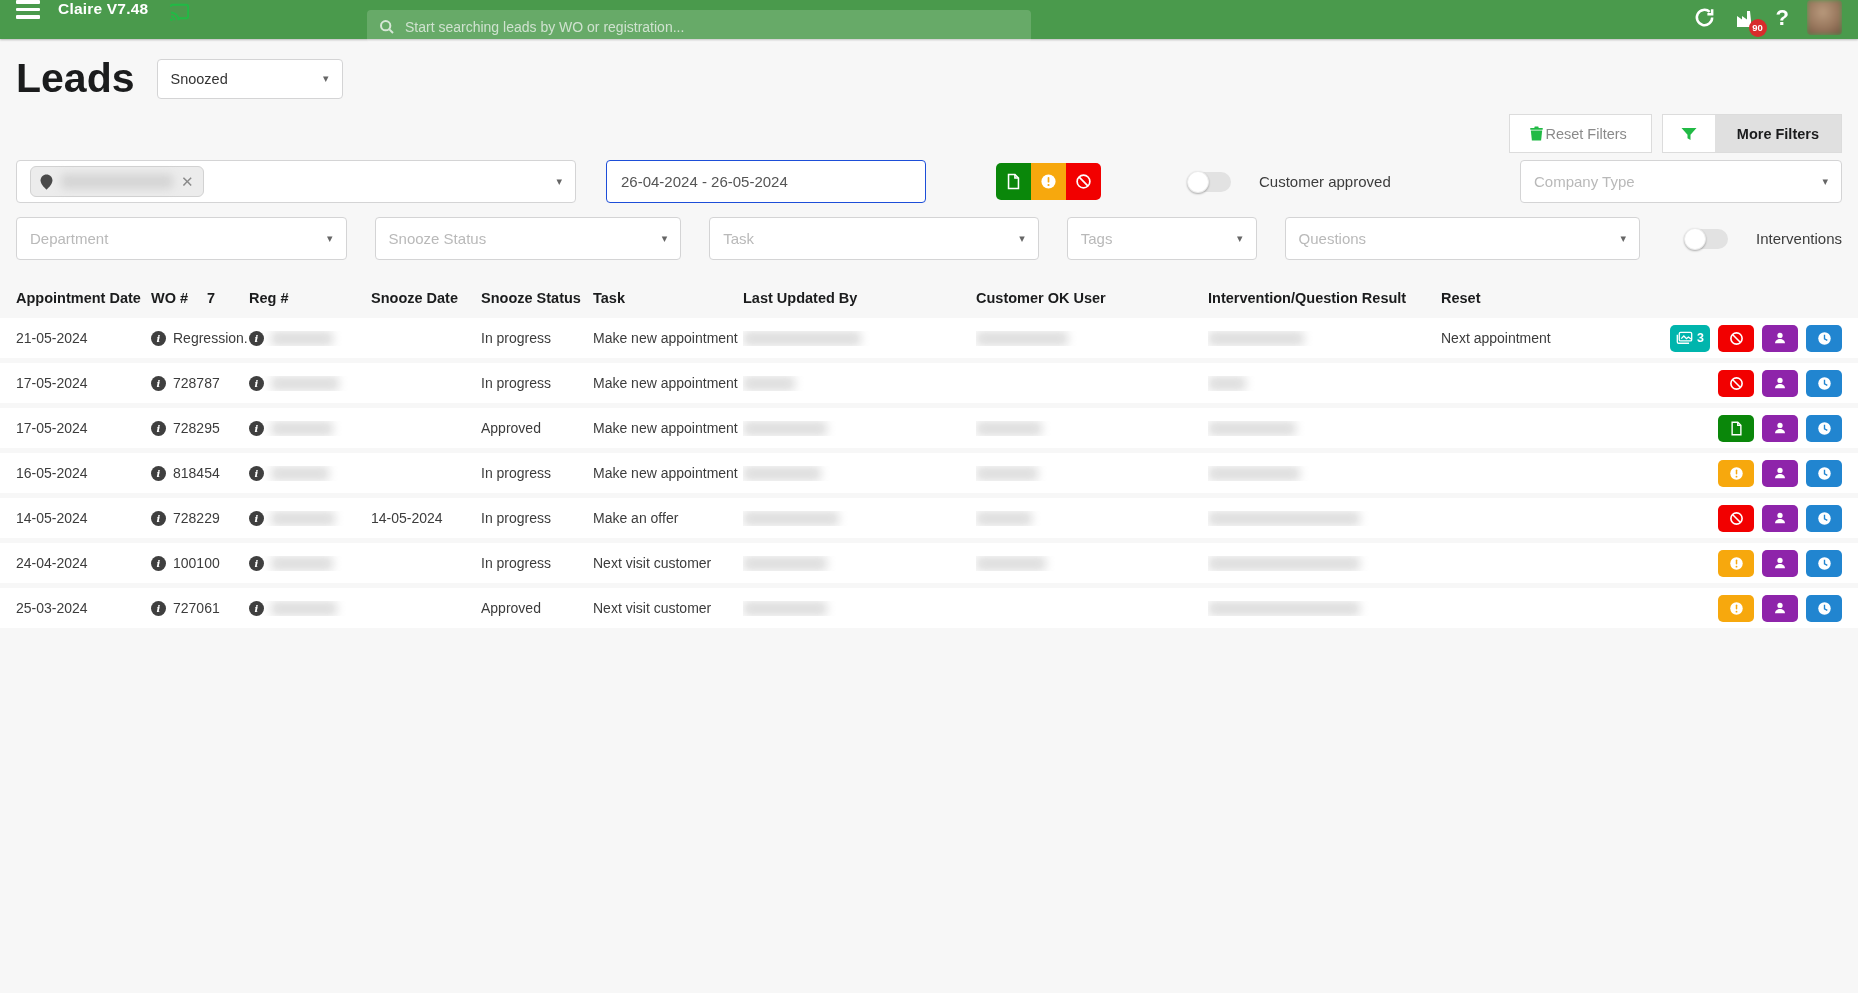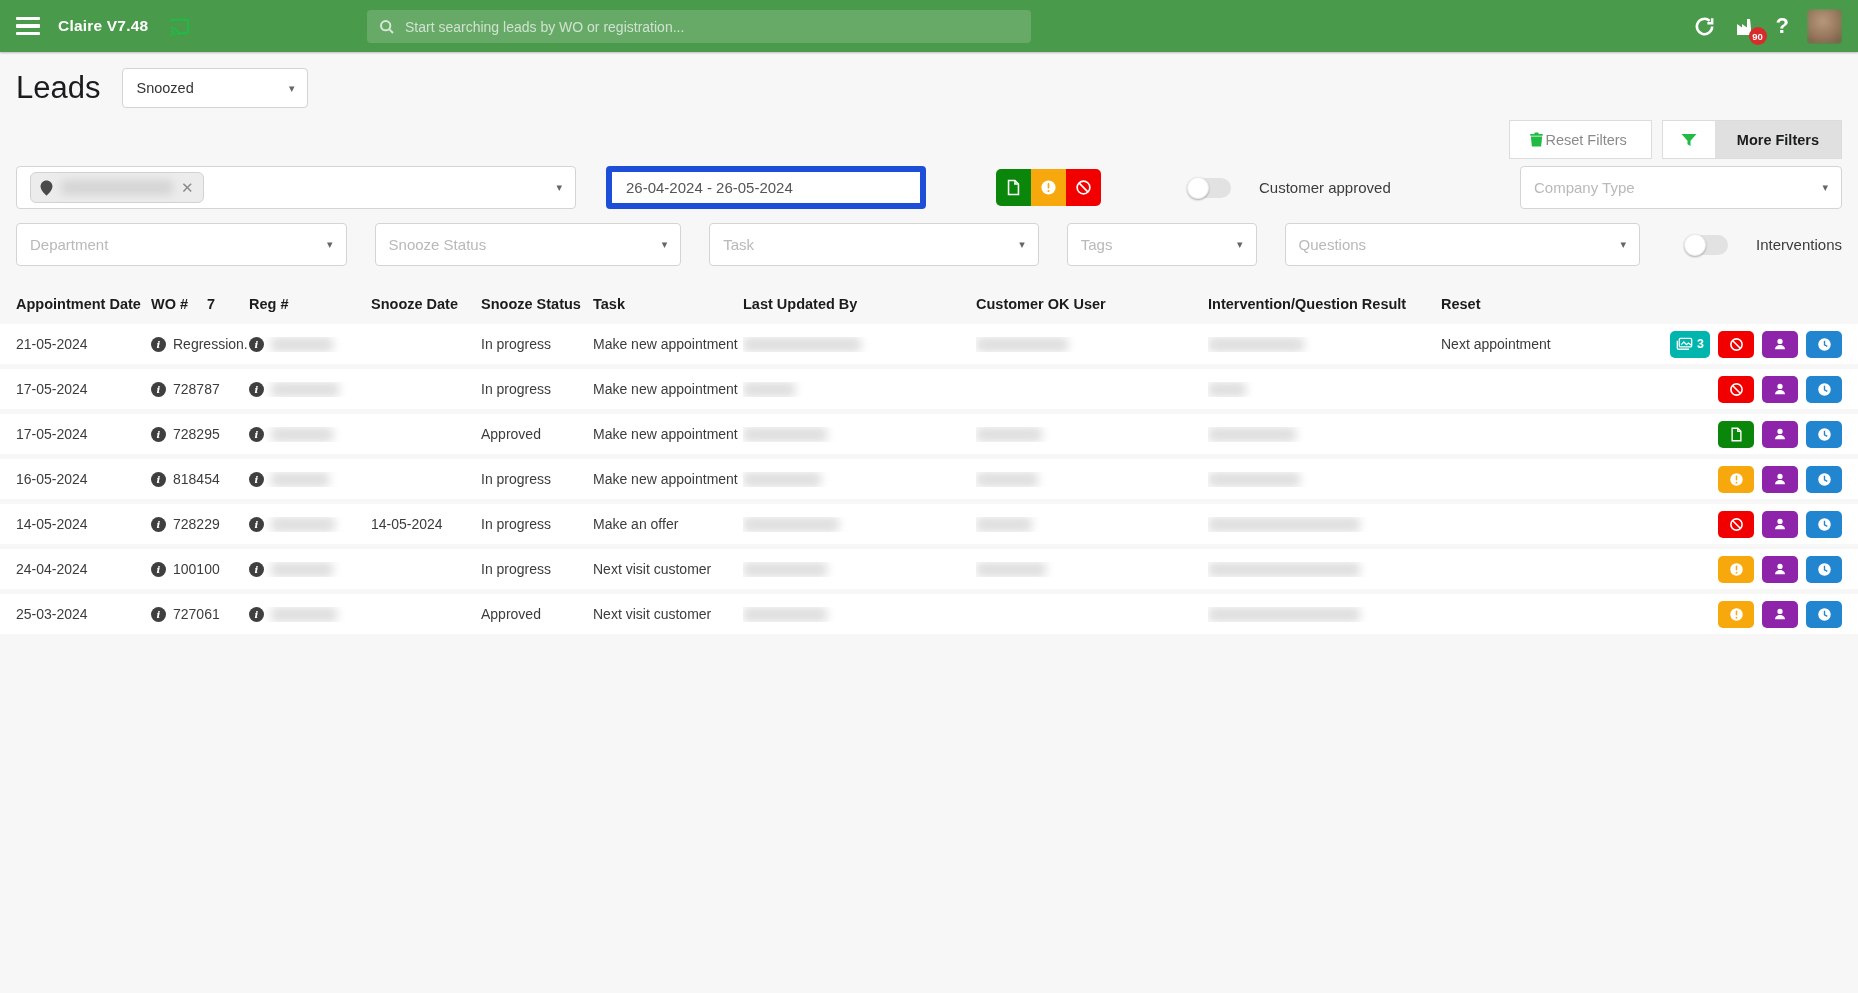--- a/index.html
+++ b/index.html
@@ -3,22 +3,22 @@
 <meta charset="utf-8">
 <style>
   * { box-sizing: border-box; margin: 0; padding: 0; }
   html,body { width:1858px; height:993px; overflow:hidden; }
   body {
     font-family: "Liberation Sans", "DejaVu Sans", sans-serif;
     background:#f7f7f7; color:#3c3c3c; font-size:14px;
   }
   
   .topbar {
-    position:relative; height:52px; background:#4a9a4c;
-    display:flex; align-items:center; padding:0 16px;
+    position:relative; height:39px; background:#4a9a4c;
+    display:flex; align-items:flex-start; padding:0 16px;
     box-shadow:0 1px 2px rgba(0,0,0,.25);
   }
   .hamburger { width:24px; display:flex; flex-direction:column; gap:4px; cursor:pointer; }
   .hamburger span { display:block; height:3.5px; background:#fff; border-radius:1px; }
   .app-title { color:#fff; font-weight:bold; font-size:15.5px; margin-left:18px; letter-spacing:.2px; }
   .cast { margin-left:20px; display:flex; align-items:center; }
   .search {
     position:absolute; left:367px; top:10px; width:664px; height:33px;
     background:rgba(255,255,255,.16); border-radius:4px;
     display:flex; align-items:center; padding:0 12px; gap:10px;
@@ -37,21 +37,21 @@
   }
   .help { color:#fff; font-size:22px; font-weight:bold; }
   .avatar { width:35px; height:35px; border-radius:4px; overflow:hidden; }
   .avatar div {
     width:100%; height:100%;
     background:radial-gradient(circle at 45% 35%, #b99a7d 0%, #97765c 55%, #6f5440 100%);
     filter:blur(2px);
   }
   
   .page-head { display:flex; align-items:center; padding:16px 16px 10px 16px; gap:22px; }
-  .page-title { font-size:31px; font-weight:normal; color:#1b1c1d; }
+  .page-title { font-size:41px; font-weight:bold; color:#1b1c1d; }
   .select {
     background:#fff; border:1px solid #d4d4d5; border-radius:4px;
     height:40px; display:flex; align-items:center; padding:0 13px;
     color:#333; cursor:pointer; position:relative;
   }
   .select .caret { margin-left:auto; color:#666; font-size:11px; padding-left:10px; }
   .select.placeholder-sel { color:#b9b9b9; }
   .view-select { width:186px; font-size:14.5px; }
   
   .filter-actions { display:flex; justify-content:flex-end; padding:0 16px; margin-top:2px; }
@@ -66,21 +66,21 @@
   .frow { display:flex; align-items:center; padding:0 16px; }
   .frow1 { margin-top:7px; }
   .frow2 { margin-top:14px; gap:28px; }
   .loc-select { width:560px; height:43px; }
   .chip {
     display:flex; align-items:center; gap:8px; background:#ececec;
     border:1px solid #d2d2d2; border-radius:6px; height:31px; padding:0 9px;
   }
   .chip .x { color:#8a8a8a; font-weight:bold; font-size:15px; cursor:pointer; }
   .blur { background:#bdbdbd; opacity:.5; filter:blur(5px); border-radius:3px; height:15px; }
-  .date-input { margin-left:30px; width:320px; height:43px; background:#fff; border:6px solid #1d4ed8; border-radius:4px; padding:0 14px; color:#555; font-size:15px; font-family:inherit; outline:none; }
+  .date-input { margin-left:30px; width:320px; height:43px; background:#fff; border:1px solid #1d4ed8; border-radius:4px; padding:0 14px; color:#555; font-size:15px; font-family:inherit; outline:none; }
   .btn-group { margin-left:70px; display:flex; border-radius:5px; overflow:hidden; }
   .btn-group .gbtn { width:35px; height:37px; display:flex; align-items:center; justify-content:center; cursor:pointer; }
   .toggle { width:44px; height:20px; background:#e2e2e2; border-radius:11px; position:relative; cursor:pointer; flex:none; }
   .toggle .knob {
     position:absolute; left:0; top:-1px; width:22px; height:22px; background:#fff;
     border-radius:50%; box-shadow:0 1px 2px rgba(0,0,0,.3), inset 0 0 0 1px rgba(0,0,0,.08);
   }
   .tog-label { margin-left:28px; font-size:15px; color:#3c3c3c; }
   .cust-toggle { margin-left:86px; }
   .company-select { margin-left:auto; width:322px; height:43px; font-size:15px; }

